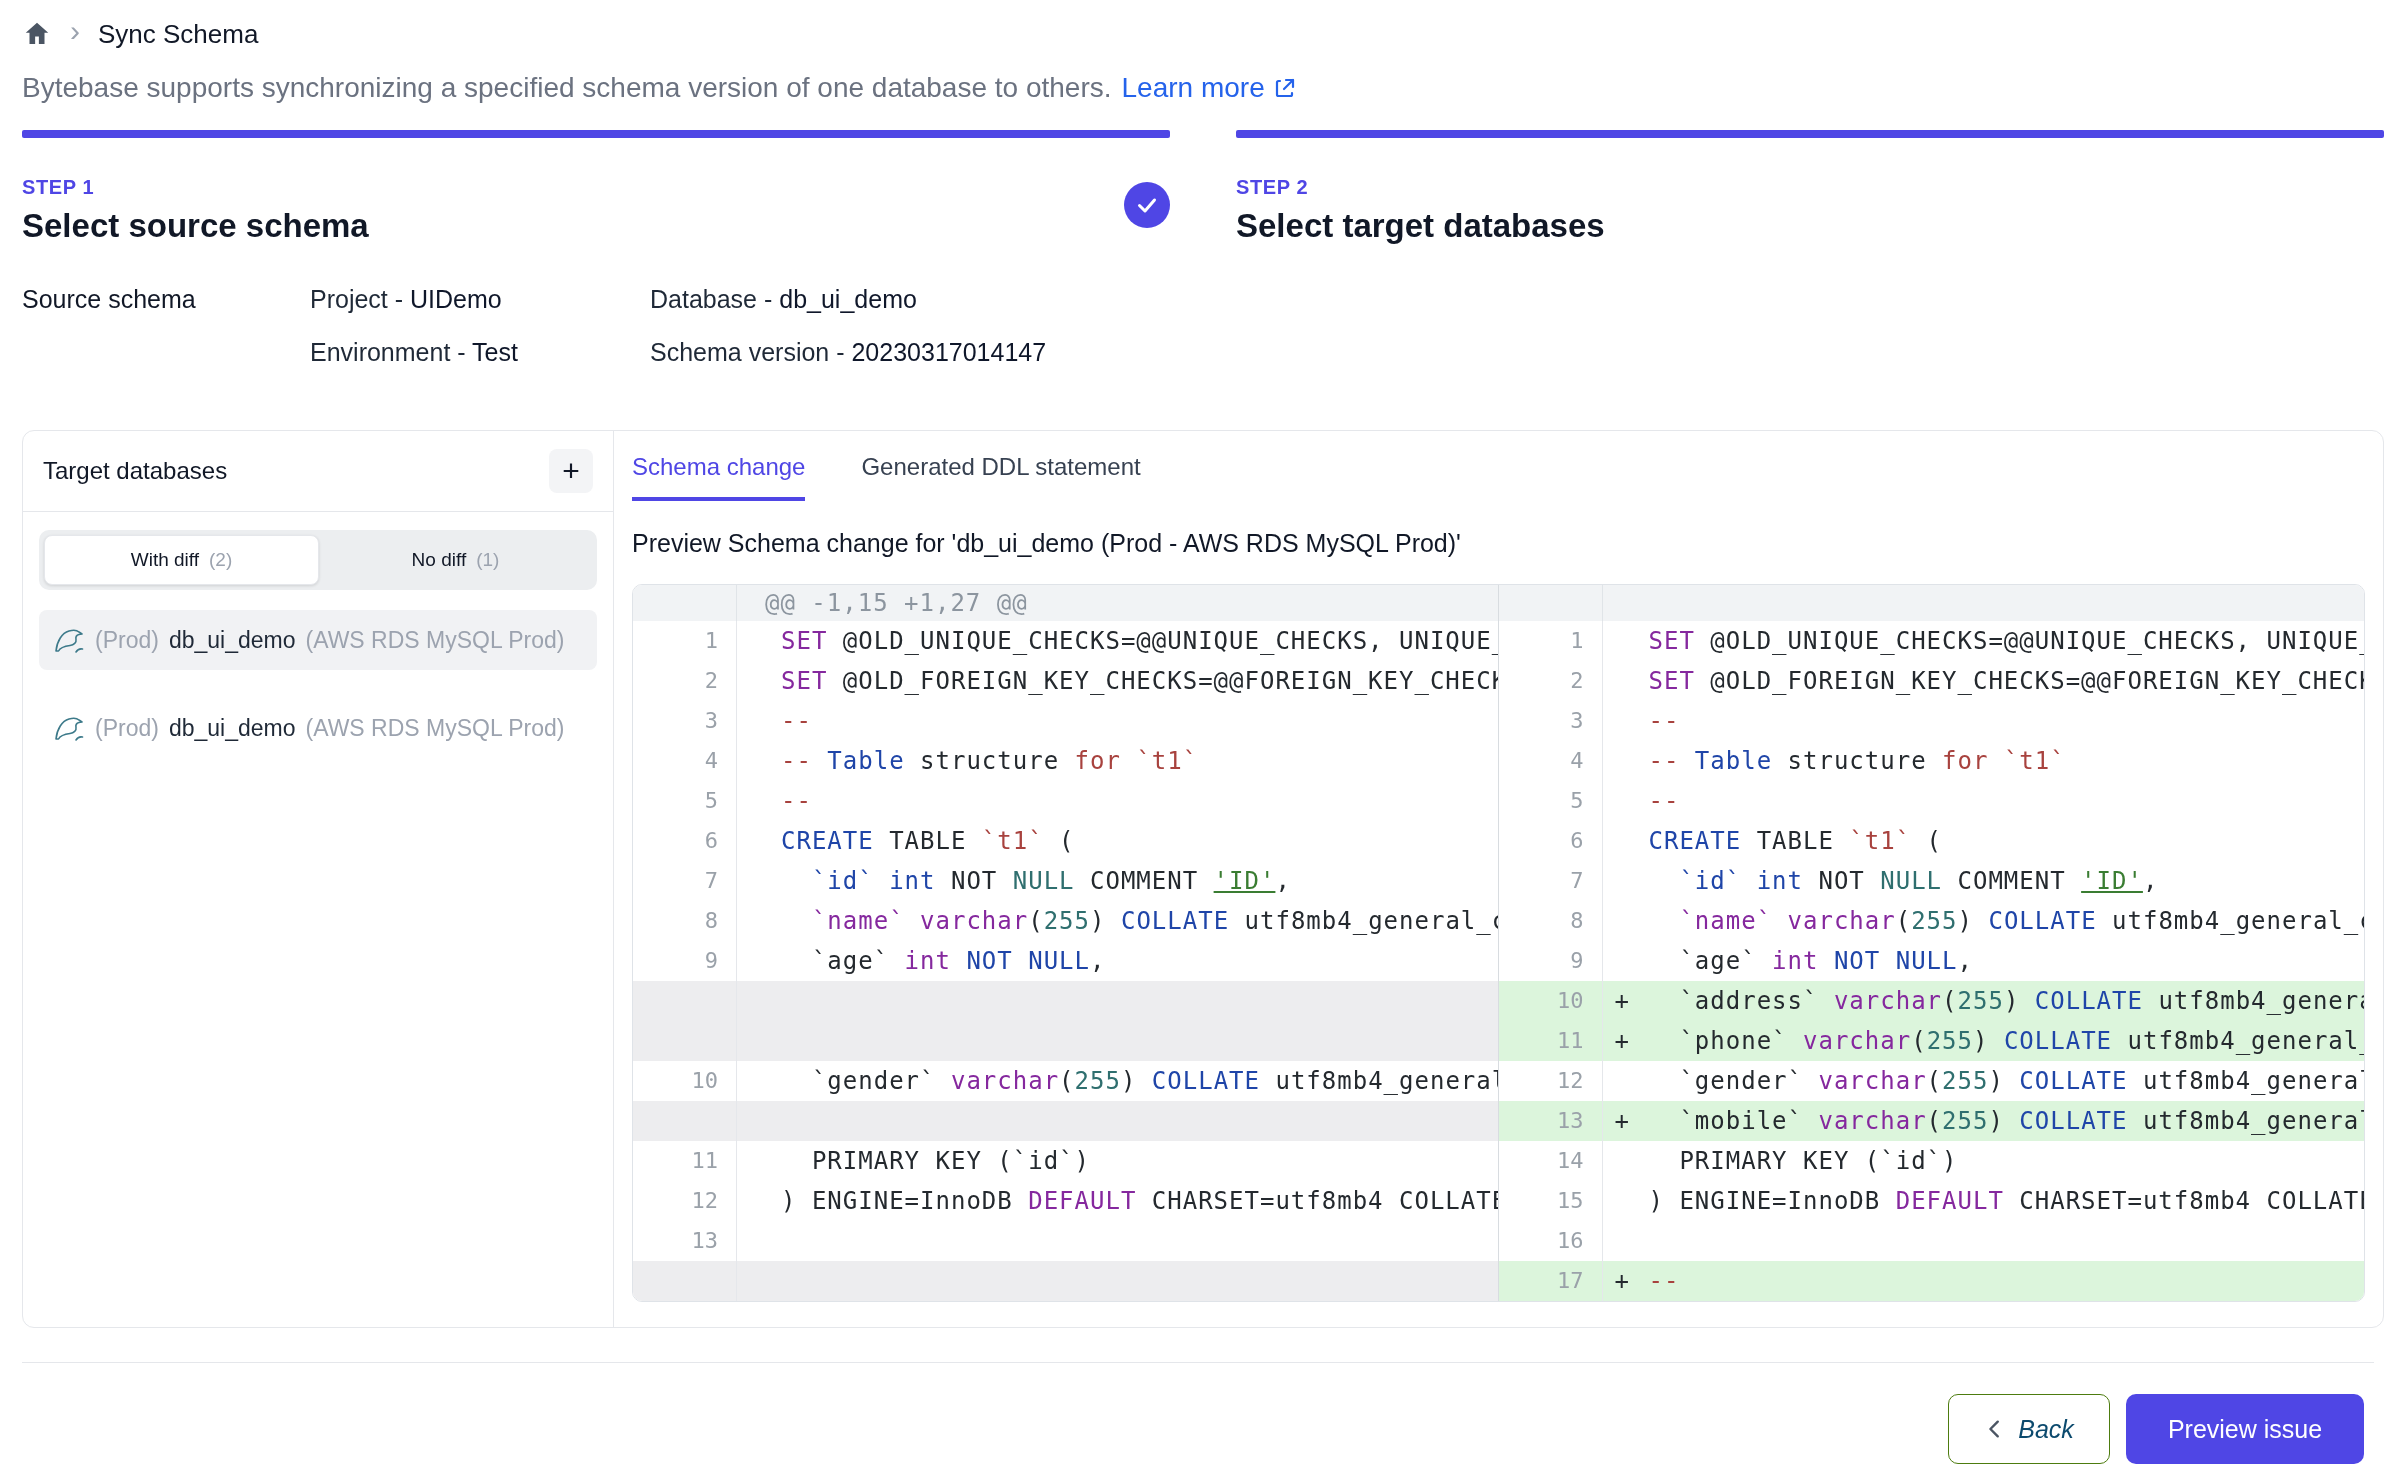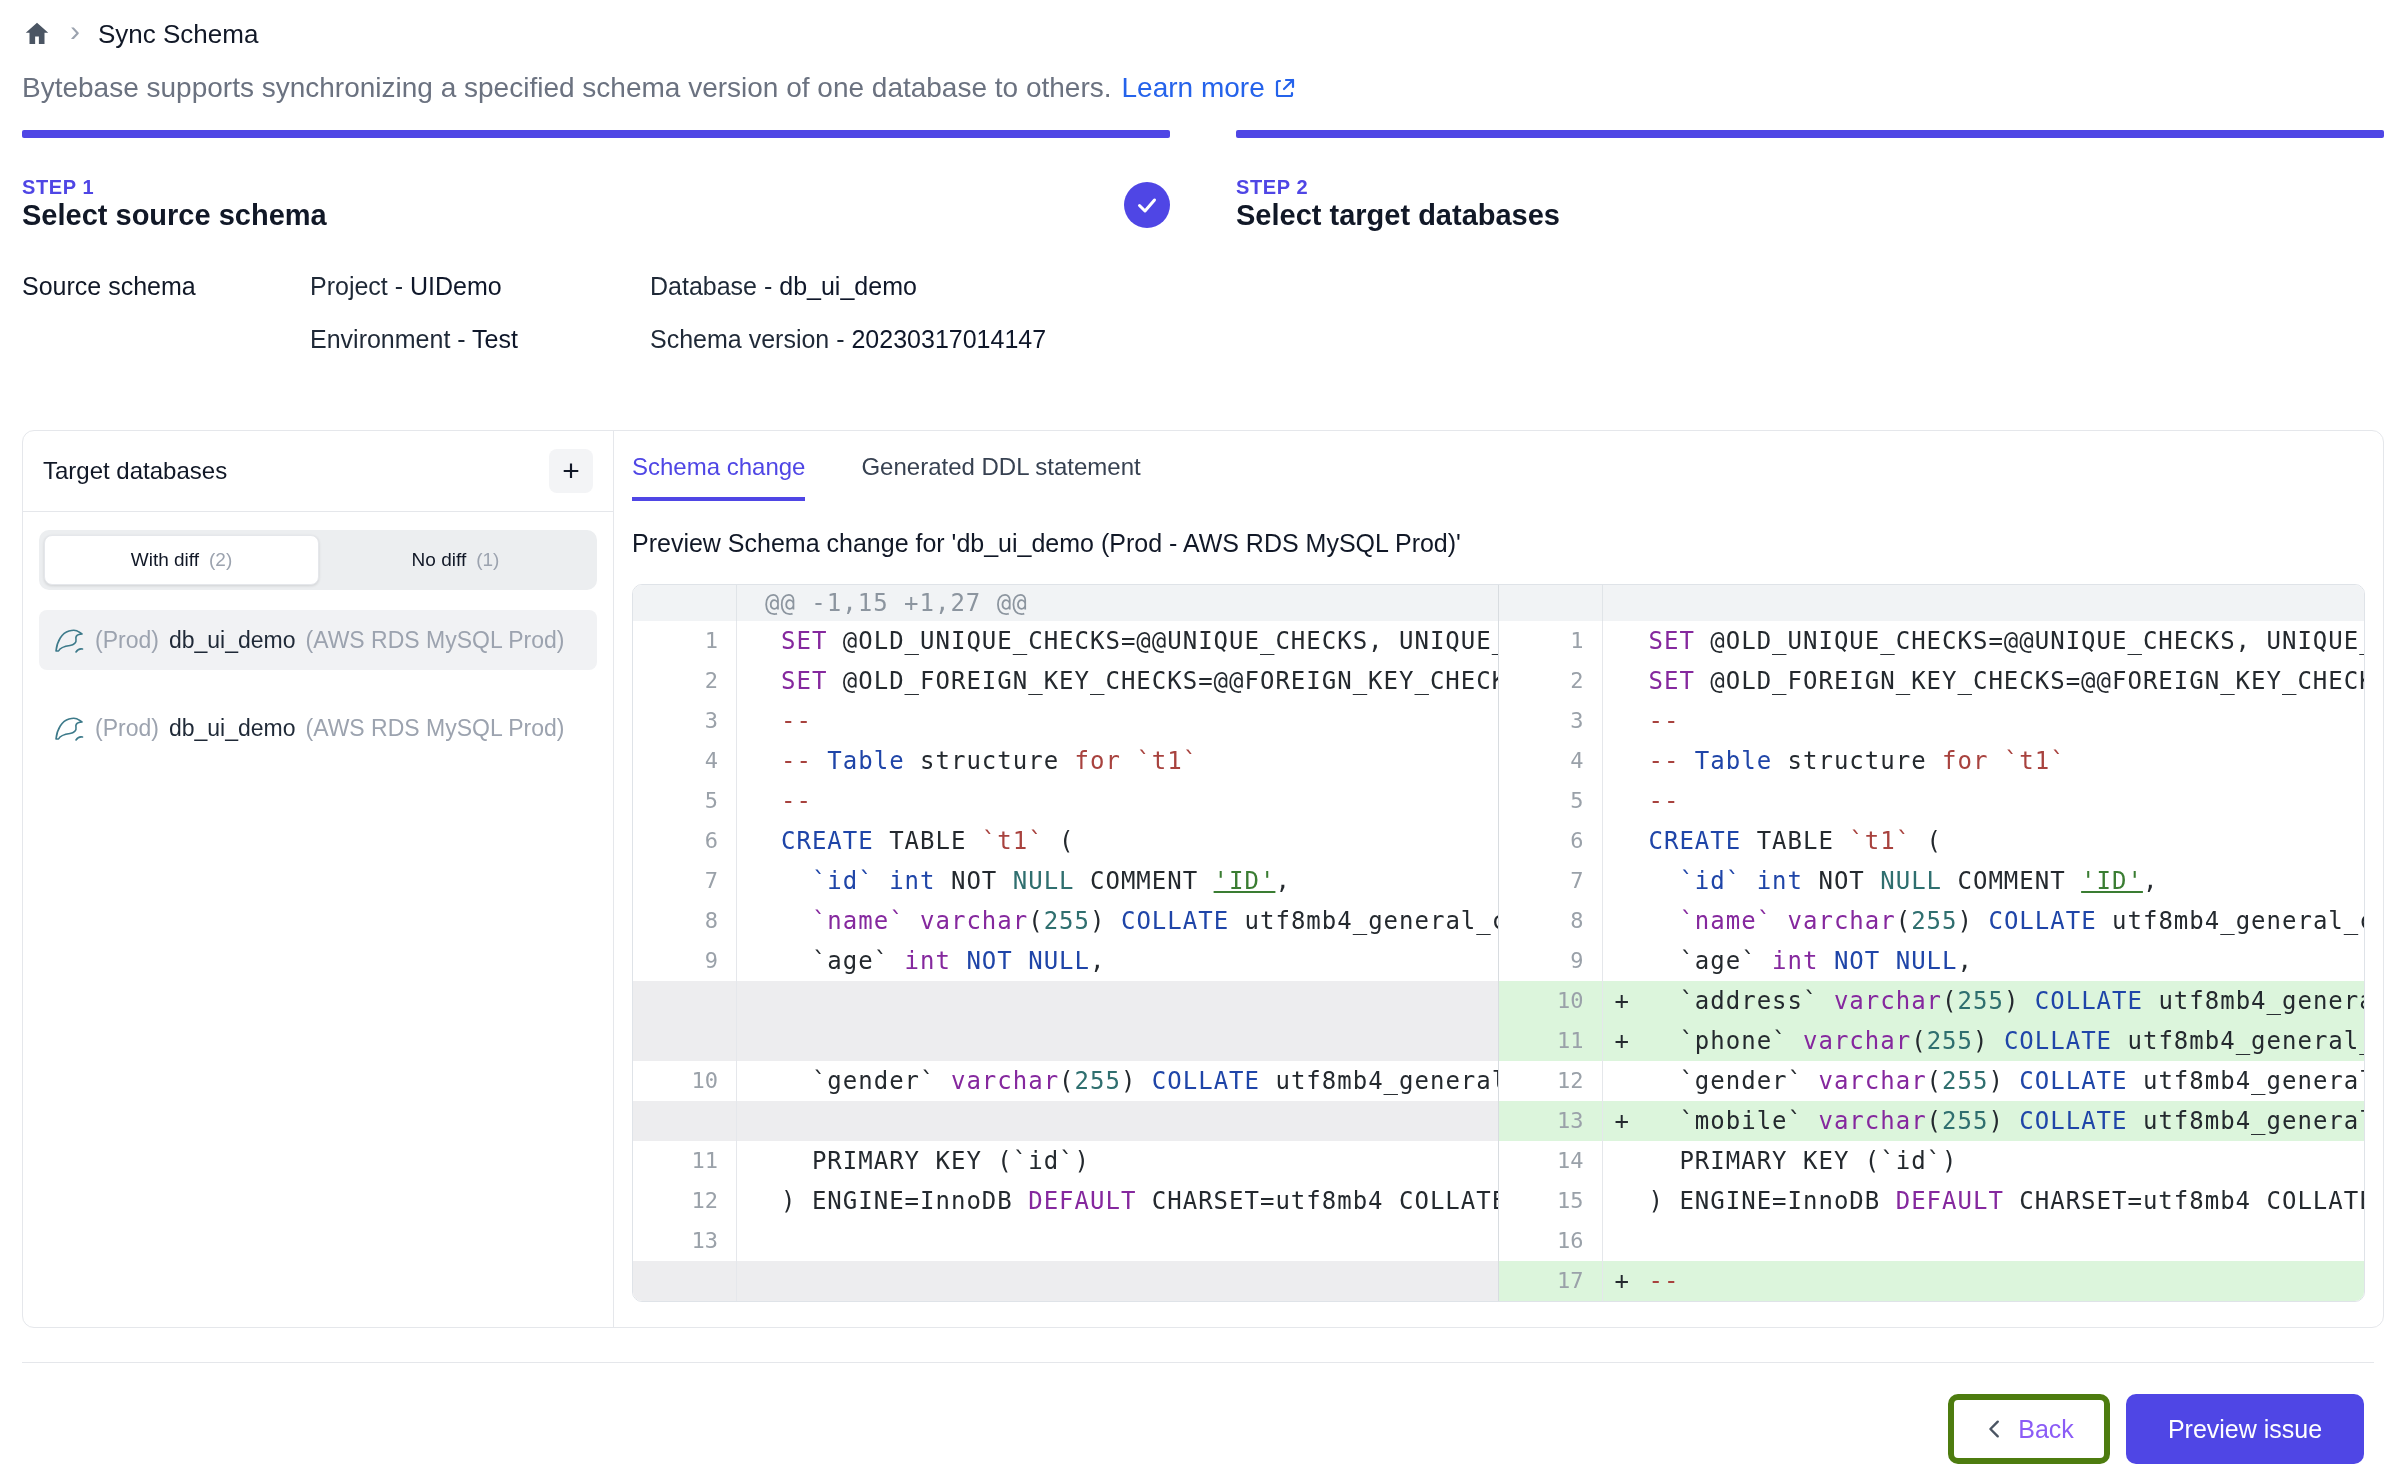--- a/index.html
+++ b/index.html
@@ -14,21 +14,21 @@
 
   
   .desc { padding:20px 0 0 22px; font-size:28px; color:#6b7280; display:flex; align-items:center; gap:10px; }
   .desc a.learn { color:#2563eb; text-decoration:none; display:inline-flex; align-items:center; gap:8px; cursor:pointer; }
 
   
   .steps { display:flex; gap:66px; padding:26px 12px 0 22px; }
   .step { width:1152px; position:relative; }
   .step-bar { height:8px; background:#4f46e5; border-radius:2px; }
   .step-label { margin-top:38px; font-size:20px; font-weight:700; letter-spacing:.6px; color:#4f46e5; }
-  .step-title { margin-top:0; font-size:29px; font-weight:700; color:#111827; }
+  .step-title { margin-top:8px; font-size:33px; font-weight:700; color:#111827; }
   .step-check { position:absolute; right:0; top:52px; width:46px; height:46px; border-radius:50%;
     background:#4f46e5; display:flex; align-items:center; justify-content:center; }
 
   
   .source { padding:40px 0 0 22px; display:flex; font-size:25px; }
   .source-label { width:288px; font-weight:500; color:#111827; }
   .source-grid { display:grid; grid-template-columns:340px auto; grid-row-gap:24px; grid-column-gap:0; }
   .pair { color:#1f2937; white-space:nowrap; }
   .pair .lnk { color:#0f172a; cursor:pointer; }
 
@@ -81,21 +81,21 @@
   .pane.left .dcode { padding-left:44px; }
   .drow.hunk .dcode { color:#8c959f; line-height:36px; padding-left:28px; }
   .tok-d { color:#24292e; } .tok-b { color:#1f45a8; } .tok-p { color:#85289e; }
   .tok-t { color:#2f6f6f; } .tok-g { color:#3a7d32;text-decoration:underline; } .tok-r { color:#a8423e; }
 
   
   .footer-rule { position:absolute; left:22px; right:22px; top:1362px; border-top:1px solid #e5e7eb; }
   .footer { position:absolute; right:32px; top:1394px; display:flex; gap:16px; }
   .btn { height:70px; border-radius:10px; font-size:25px; font-weight:500; cursor:pointer;
     display:flex; align-items:center; justify-content:center; }
-  .btn-back { width:162px; background:#fff; border:6px solid #4d7c0f; color:#8b5cf6; gap:12px; }
+  .btn-back { width:162px; background:#fff; border:1px solid #4d7c0f; color:#0c4a6e; gap:12px;font-style:italic; }
   .btn-primary { width:238px; background:#4f46e5; border:none; color:#ffffff; }
 
   svg { display:block; }
 </style>
 </head>
 <body>
 
 <div class="page">
 
   <div class="breadcrumb">

